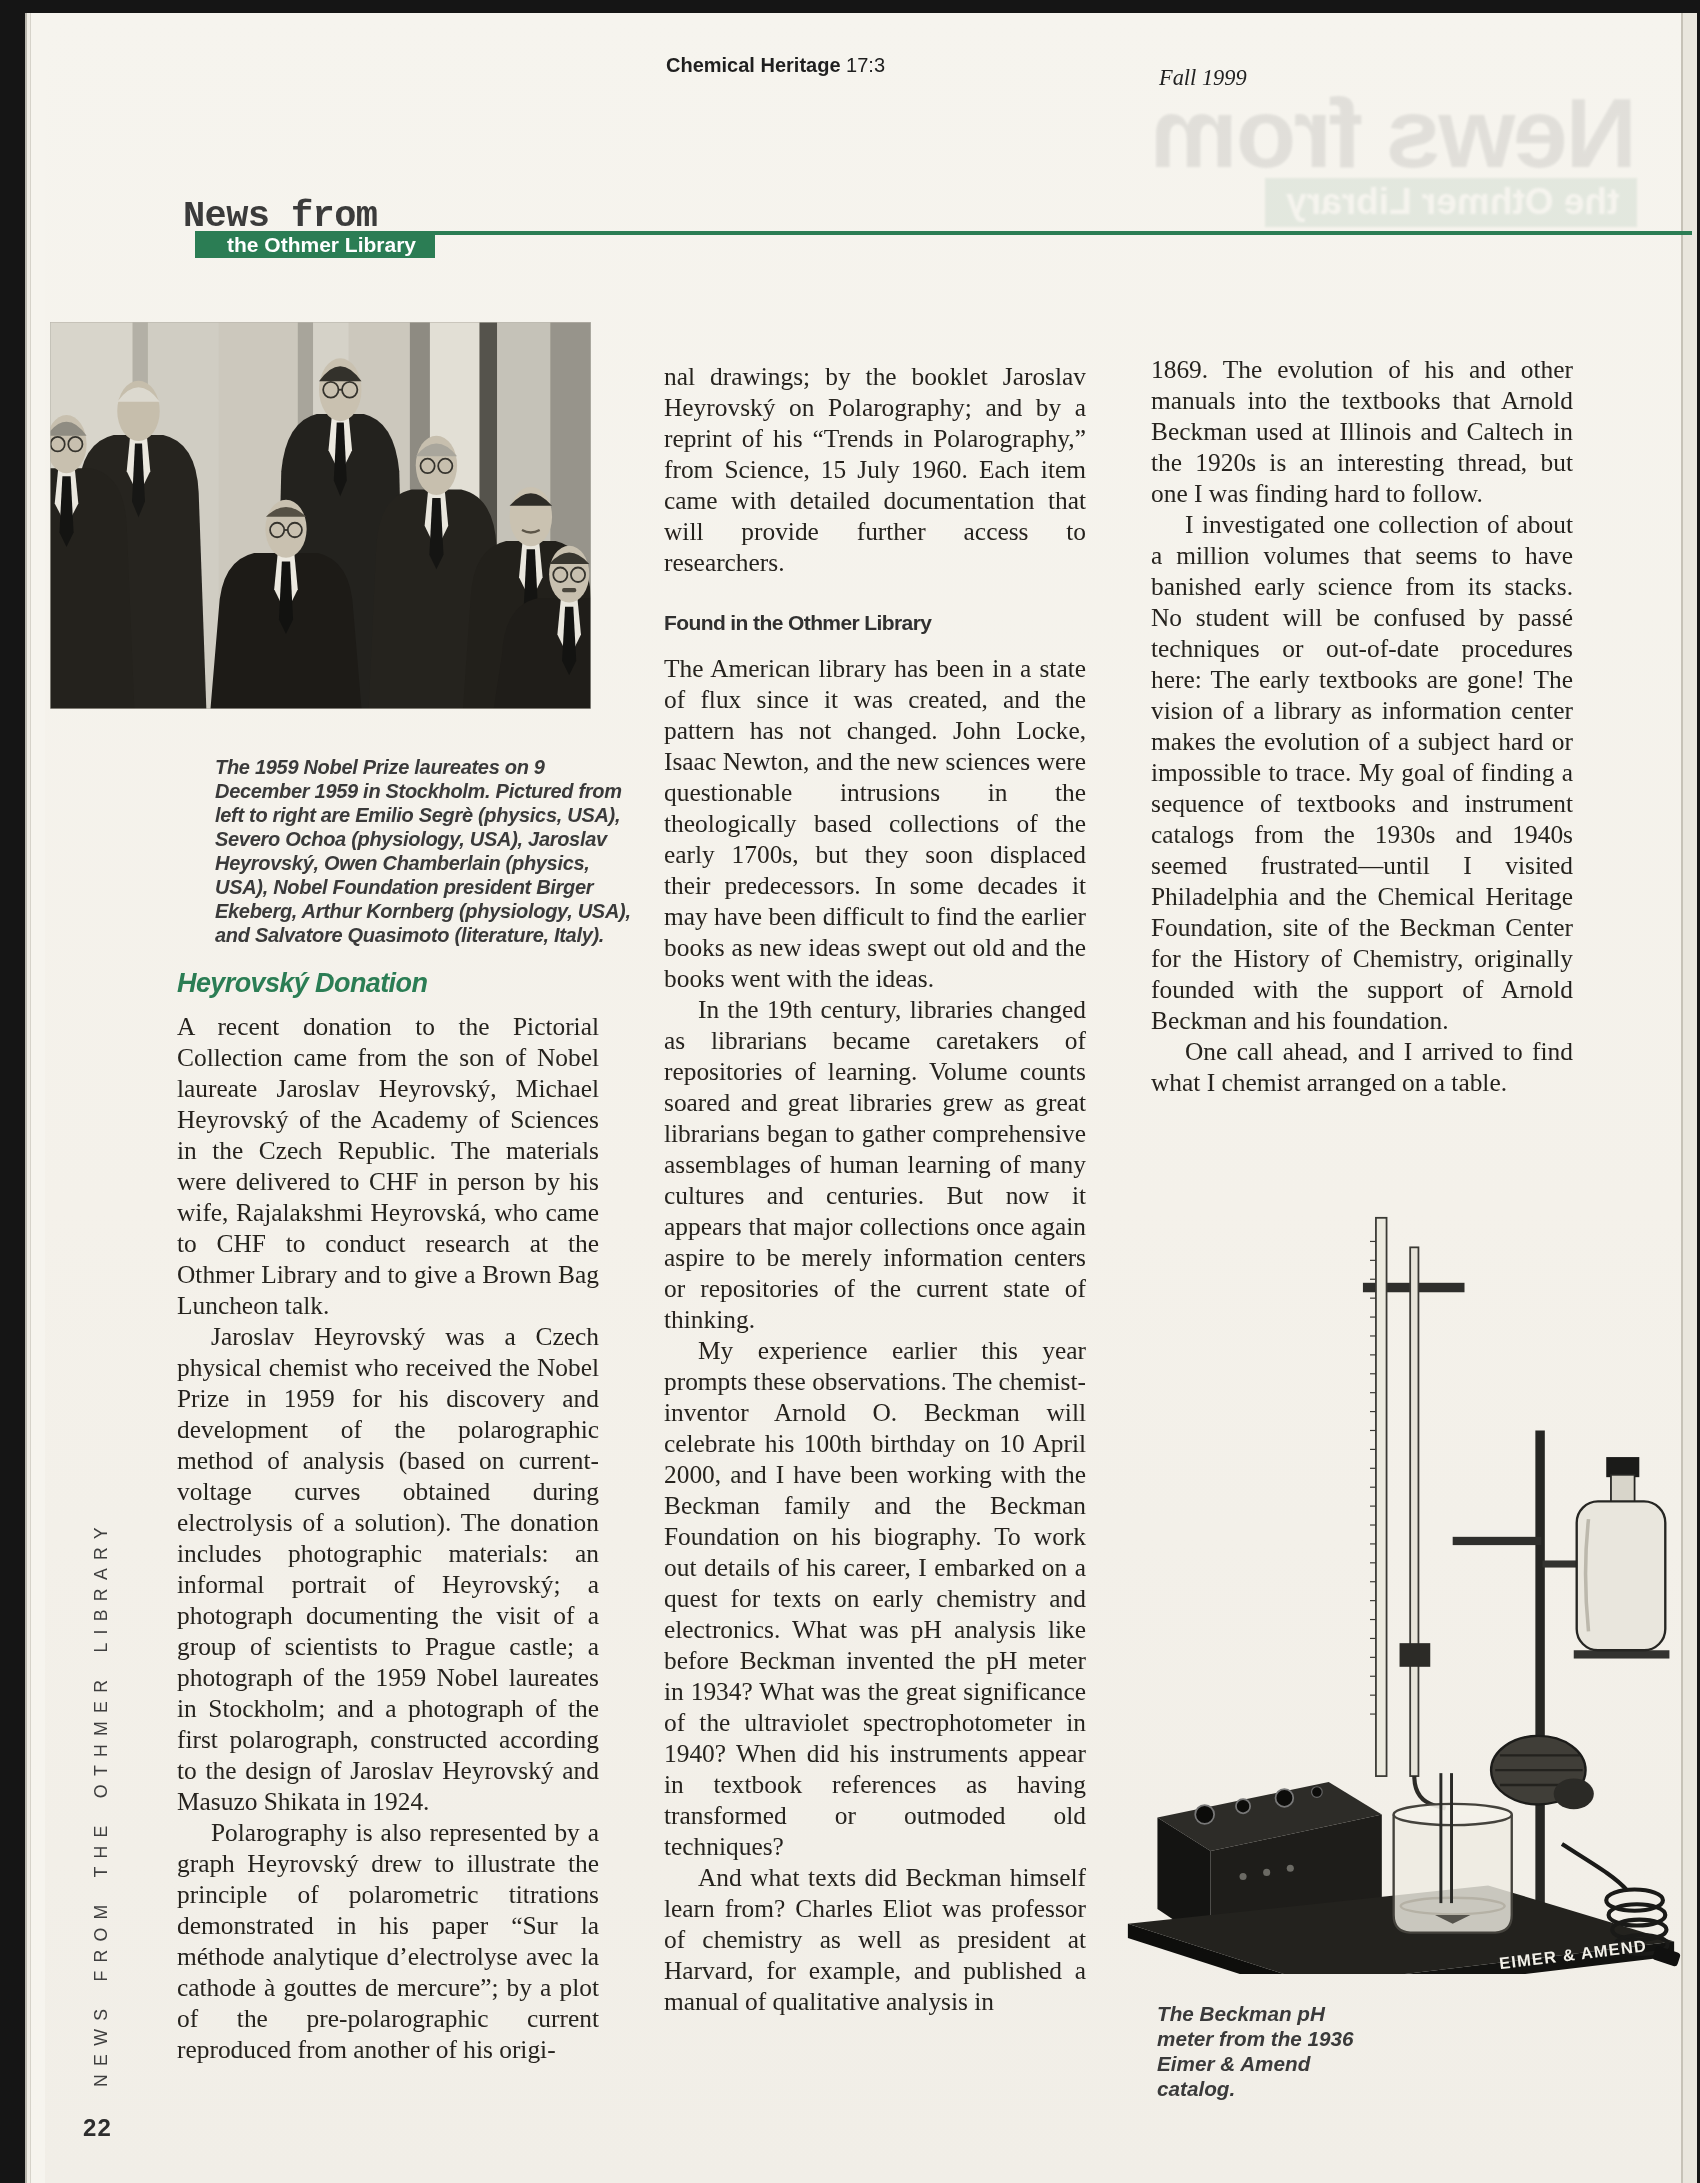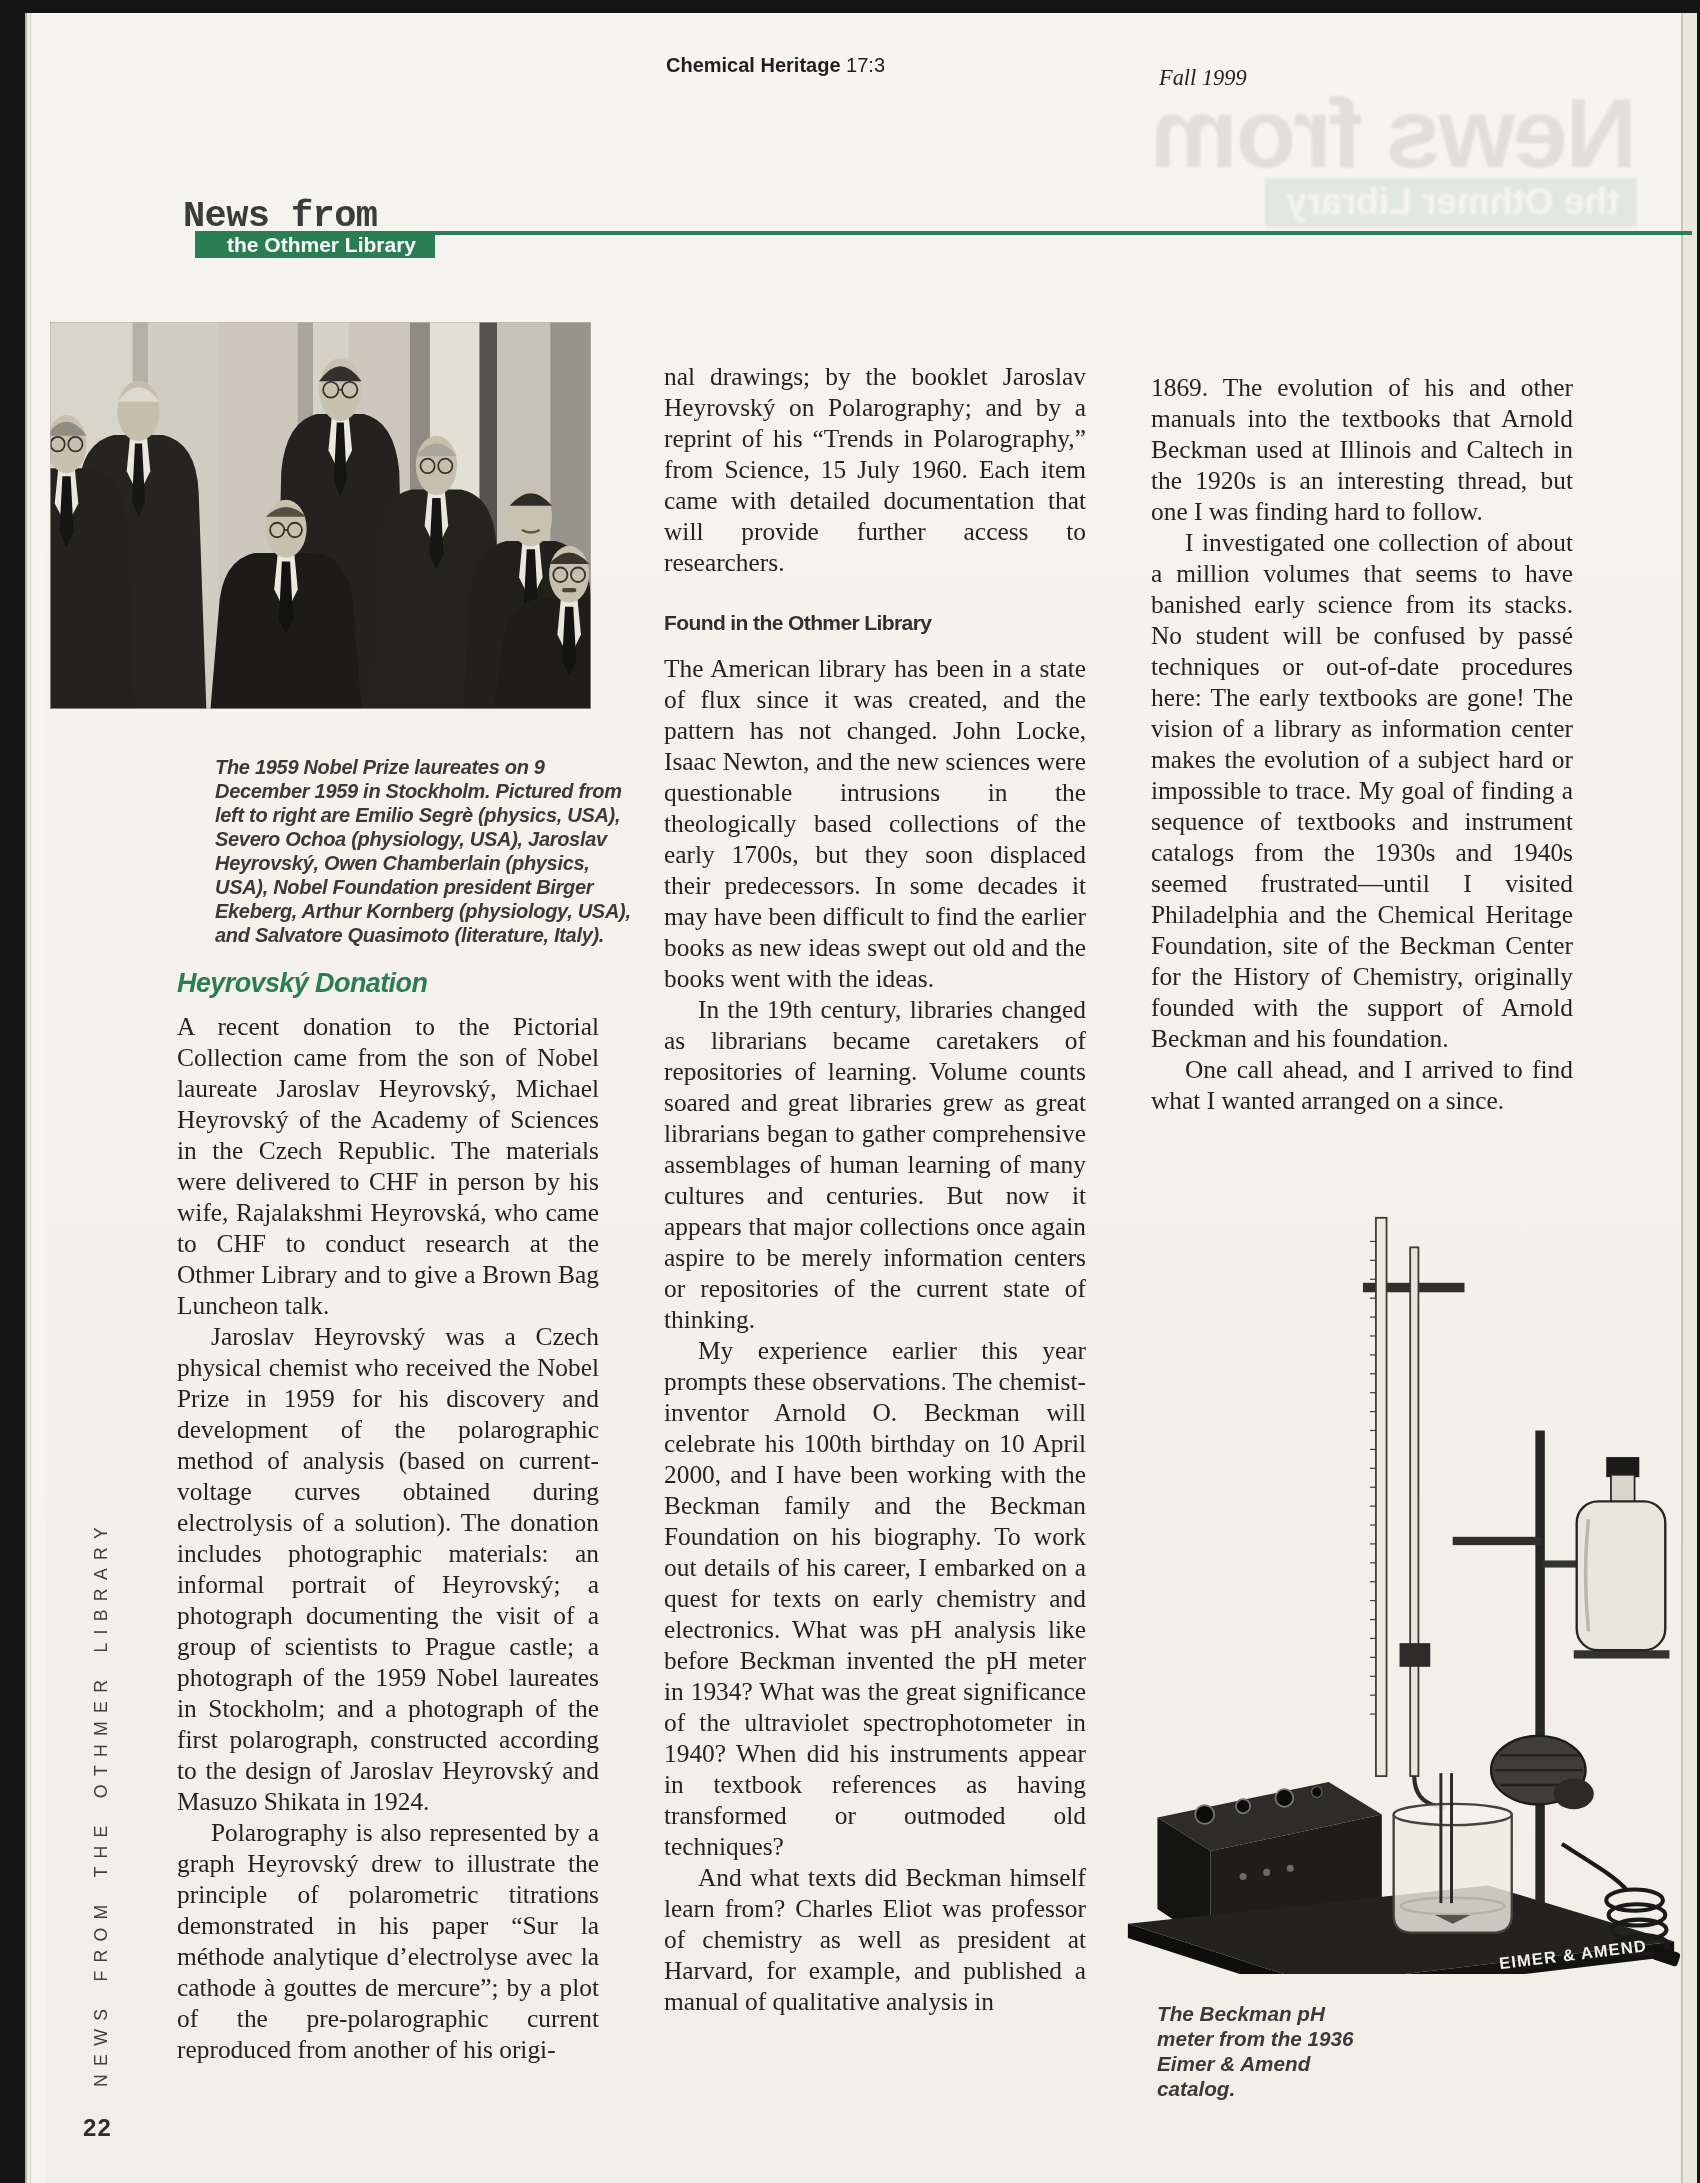--- a/index.html
+++ b/index.html
@@ -60,21 +60,21 @@
     font-style:italic;font-weight:bold;font-size:20px;line-height:24px;color:#3a3a3a;letter-spacing:-0.3px;margin-left:32px;
   }
 
   .col{
     position:absolute;width:422px;
     font-family:"Liberation Serif","DejaVu Serif",serif;
     font-size:25.4px;line-height:31px;color:#26231e;text-align:justify;
   }
   .col1{left:152px;top:956px;}
   .col2{left:639px;top:348px;}
-  .col3{left:1126px;top:359px;}
+  .col3{left:1126px;top:341px;}
   .para{margin:0;}
   .para.indent{text-indent:34px;}
   .heading-green{
     font-family:"Liberation Sans","DejaVu Sans",sans-serif;
     font-style:italic;font-weight:bold;font-size:27px;line-height:1.1;
     color:var(--accent,#2b7d54);margin:0 0 12px 0;letter-spacing:-0.6px;text-align:left;
   }
   .heading-dark{
     font-family:"Liberation Sans","DejaVu Sans",sans-serif;
     font-weight:bold;font-size:21px;line-height:1.1;color:#303030;
@@ -220,21 +220,21 @@
       <div class="para">nal drawings; by the booklet Jaroslav Heyrovský on Polarography; and by a reprint of his “Trends in Polarography,” from Science, 15 July 1960. Each item came with detailed documentation that will provide further access to researchers.</div>
       <div class="heading-dark">Found in the Othmer Library</div>
       <div class="para">The American library has been in a state of flux since it was created, and the pattern has not changed. John Locke, Isaac Newton, and the new sciences were questionable intrusions in the theologically based collections of the early 1700s, but they soon displaced their predecessors. In some decades it may have been difficult to find the earlier books as new ideas swept out old and the books went with the ideas.</div>
       <div class="para indent">In the 19th century, libraries changed as librarians became caretakers of repositories of learning. Volume counts soared and great libraries grew as great librarians began to gather comprehensive assemblages of human learning of many cultures and centuries. But now it appears that major collections once again aspire to be merely information centers or repositories of the current state of thinking.</div>
       <div class="para indent">My experience earlier this year prompts these observations. The chemist-inventor Arnold O. Beckman will celebrate his 100th birthday on 10 April 2000, and I have been working with the Beckman family and the Beckman Foundation on his biography. To work out details of his career, I embarked on a quest for texts on early chemistry and electronics. What was pH analysis like before Beckman invented the pH meter in 1934? What was the great significance of the ultraviolet spectrophotometer in 1940? When did his instruments appear in textbook references as having transformed or outmoded old techniques?</div>
       <div class="para indent">And what texts did Beckman himself learn from? Charles Eliot was professor of chemistry as well as president at Harvard, for example, and published a manual of qualitative analysis in</div>
     </div>
   <div class="col col3">
       <div class="para">1869. The evolution of his and other manuals into the textbooks that Arnold Beckman used at Illinois and Caltech in the 1920s is an interesting thread, but one I was finding hard to follow.</div>
       <div class="para indent">I investigated one collection of about a million volumes that seems to have banished early science from its stacks. No student will be confused by passé techniques or out-of-date procedures here: The early textbooks are gone! The vision of a library as information center makes the evolution of a subject hard or impossible to trace. My goal of finding a sequence of textbooks and instrument catalogs from the 1930s and 1940s seemed frustrated—until I visited Philadelphia and the Chemical Heritage Foundation, site of the Beckman Center for the History of Chemistry, originally founded with the support of Arnold Beckman and his foundation.</div>
-      <div class="para indent">One call ahead, and I arrived to find what I wanted arranged on a since.</div>
+      <div class="para indent">One call ahead, and I arrived to find what I chemist arranged on a table.</div>
     </div>
 
   <div class="meter">
     <svg viewBox="0 0 950 1300" preserveAspectRatio="none">
 
       <ellipse cx="708" cy="1215" rx="90" ry="20" fill="#20201d"></ellipse>
       <rect x="700" y="380" width="16" height="830" fill="#262623"></rect>
 
       <rect x="712" y="600" width="80" height="12" fill="#333330"></rect>
       <rect x="765" y="752" width="162" height="14" fill="#333330"></rect>

